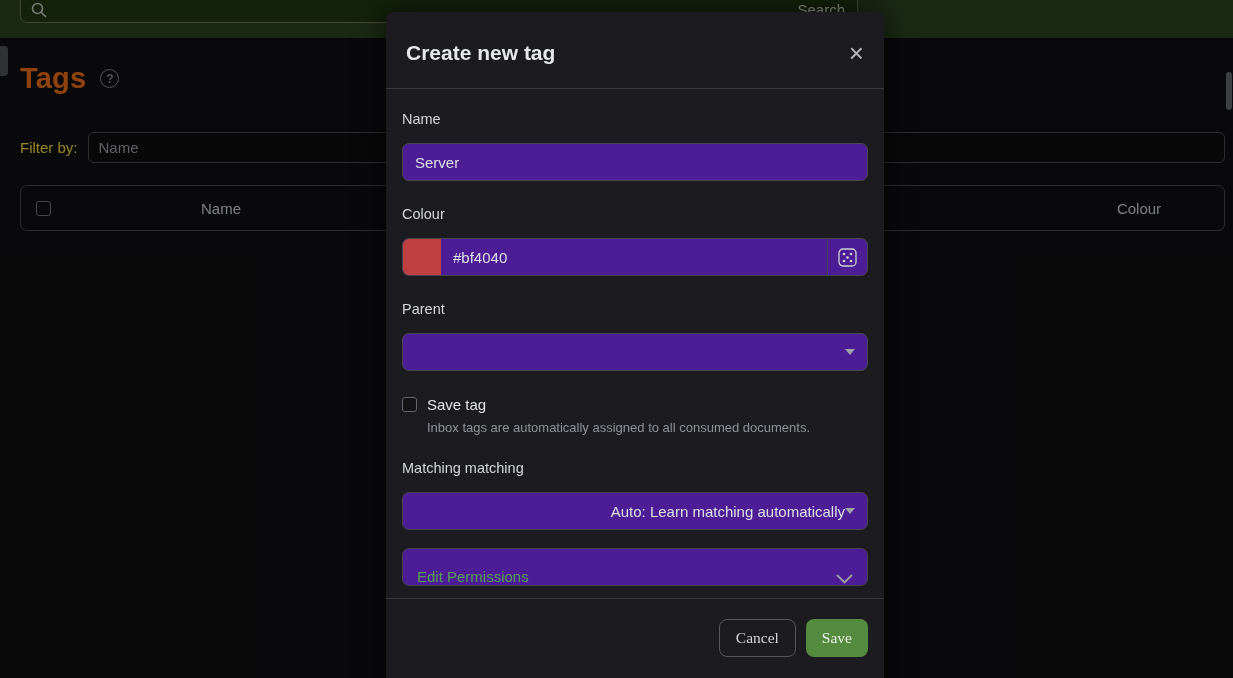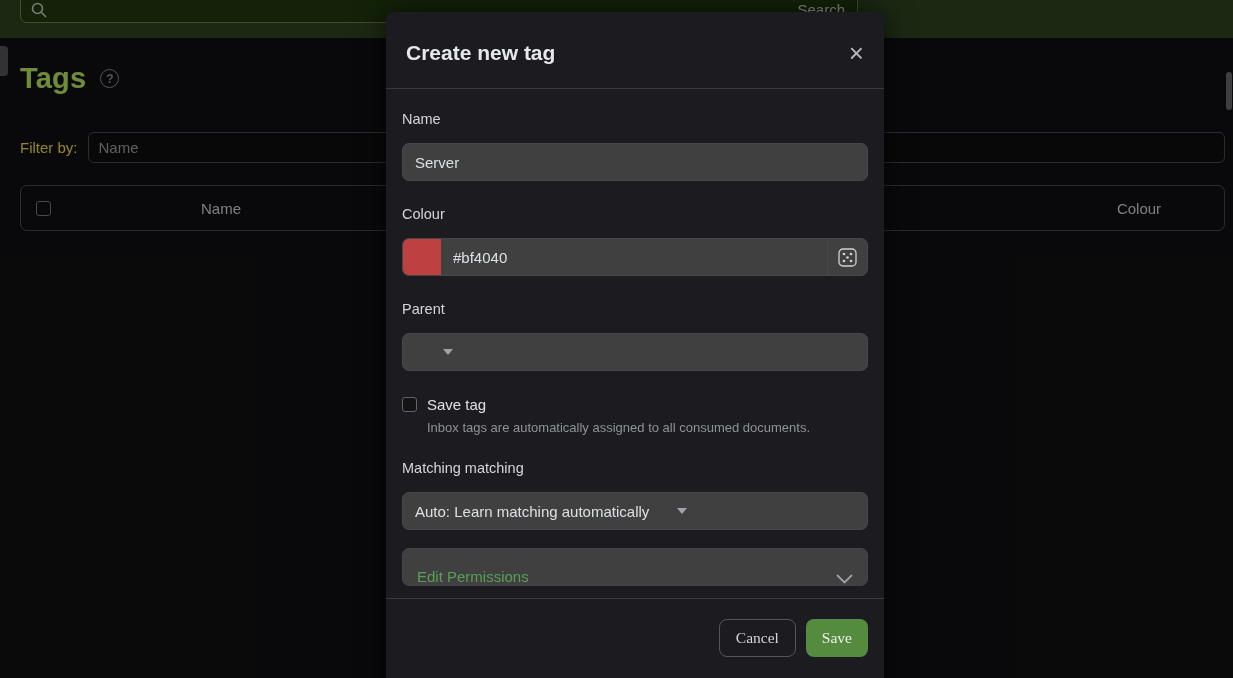--- a/index.html
+++ b/index.html
@@ -22,21 +22,21 @@
     color:#f1f3ef; font-size:15px; font-family:inherit;text-align:right;
   }
   .search-input::placeholder { color:#eef2ec; opacity:1; }
 
   .left-stub {
     position:absolute; left:-6px; top:46px; width:14px; height:30px;
     background:#55575b; border-radius:4px;
   }
 
   .page-head { position:absolute; left:20px; top:62px; display:flex; align-items:center; }
-  .page-title { margin:0; font-size:29px; font-weight:bold; color:#bef264; letter-spacing:.2px; }
+  .page-title { margin:0; font-size:29px; font-weight:bold; color:#f97316; letter-spacing:.2px; }
   .help-icon {
     margin-left:14px; width:19px; height:19px; border:1.5px solid #8d9196; border-radius:50%;
     color:#8d9196; font-size:12px; font-weight:bold; display:flex; align-items:center; justify-content:center;
     cursor:pointer;
   }
 
   .filter-row { position:absolute; left:20px; top:132px; display:flex; align-items:center; width:1205px; }
   .filter-label { color:#fde047; font-size:15px; margin-right:10px; white-space:nowrap; }
   .filter-input {
     flex:1; height:31px; background:#0e0e10; border:1px solid #4e4f54; border-radius:6px;
@@ -76,37 +76,37 @@
   .modal-close {
     font-size:26px; line-height:20px; color:#b4b6ba; cursor:pointer;
     background:none; border:none; padding:0; font-family:inherit; font-weight:300;
   }
   .modal-body { padding:22px 16px 0 16px; }
 
   .field { margin-bottom:25px; }
   .field-label { display:block; font-size:14.5px; line-height:17px; color:#d4d6d9; margin-bottom:15px; }
 
   .control {
-    height:38px; border:1px solid #47484f; border-radius:7px; background:#404040;
+    height:38px; border:1px solid #47484f; border-radius:7px; background:#4c1d95;
     display:flex; align-items:center; font-size:15px; color:#dde0e3;
   }
   .text-input {
     width:100%; height:100%; padding:0 12px; background:transparent; border:none; outline:none;
     color:#dde0e3; font-size:15px; font-family:inherit;
   }
 
   .colour-group { padding:0; overflow:hidden; }
   .swatch { width:38px; height:100%; flex:0 0 auto; }
   .colour-group .text-input { flex:1; }
   .dice-btn {
     width:40px; height:100%; flex:0 0 auto; border:none; border-left:1px solid #47484f;
     background:transparent; display:flex; align-items:center; justify-content:center; cursor:pointer;
   }
 
-  .select-control { padding:16px 12px; justify-content:flex-start; cursor:pointer;gap:28px; }
+  .select-control { padding:16px 12px; justify-content:flex-end; cursor:pointer; }
   .caret-down {
     width:0; height:0; flex:0 0 auto;
     border-left:5px solid transparent; border-right:5px solid transparent;
     border-top:6px solid #a0a3a8;
   }
 
   .check-row { display:flex; align-items:flex-start; }
   .checkbox {
     width:15px; height:15px; border:1px solid #63656b; border-radius:3px;
     background:#141417; margin:1px 10px 0 0; flex:0 0 auto; cursor:pointer;

